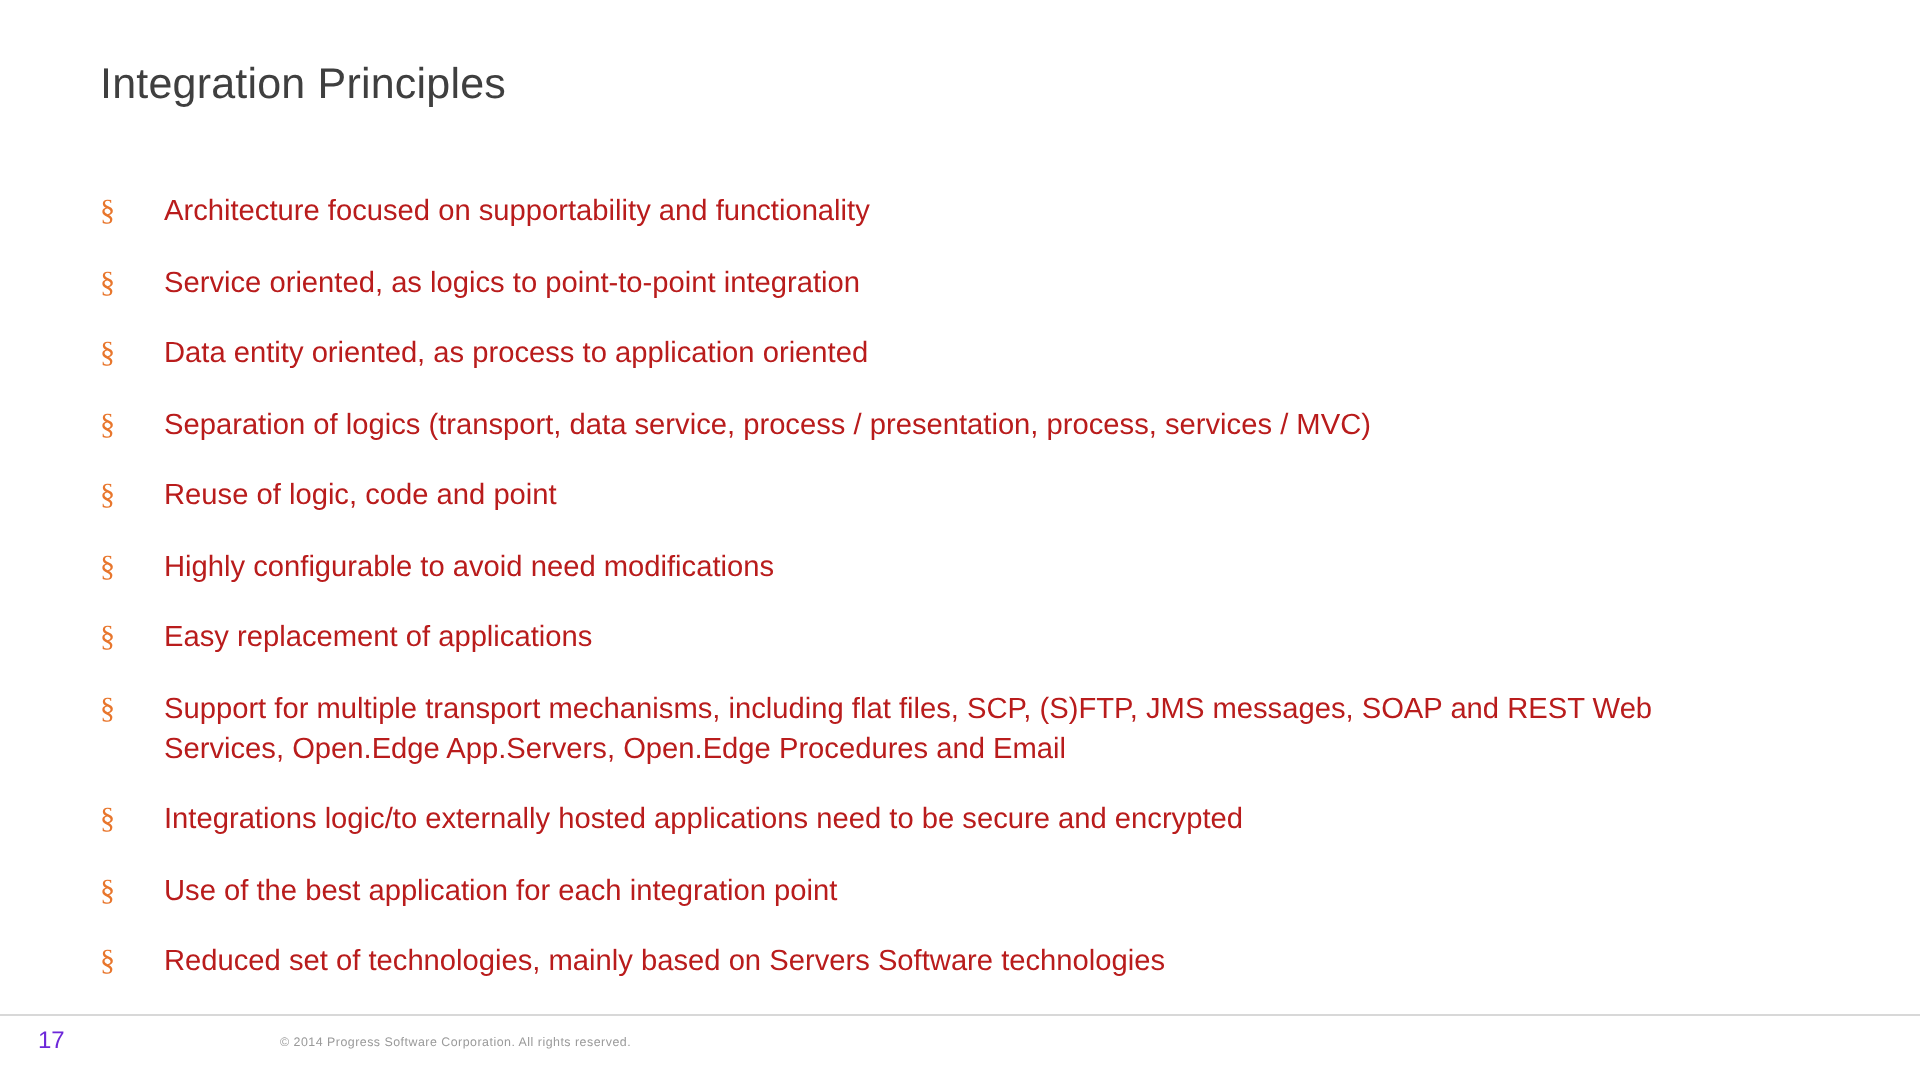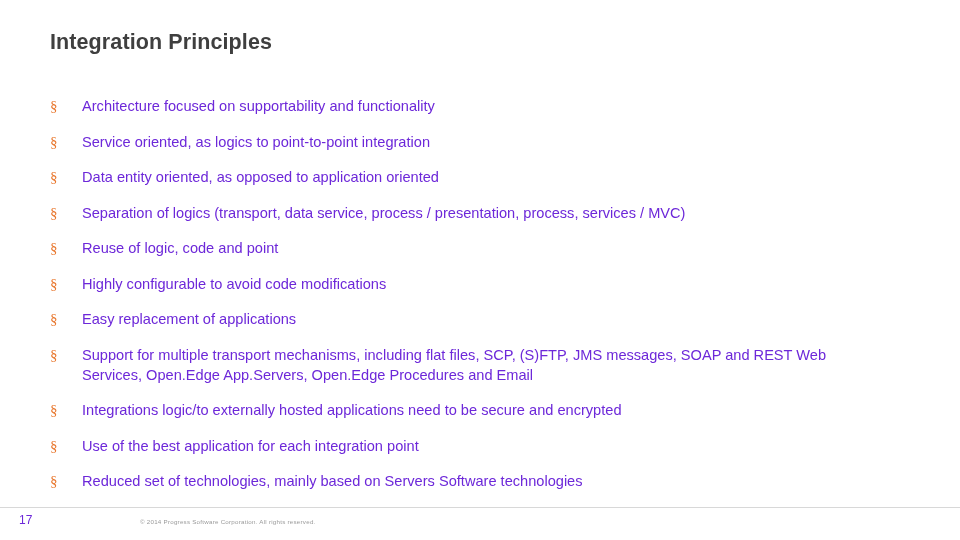--- a/index.html
+++ b/index.html
@@ -22,21 +22,21 @@
     height: 540px;
     background: #ffffff;
   }
   .slide-title {
     position: absolute;
     left: 50px;
     top: 30px;
     font-size: 21.5px;
     color: #3f3f3f;
     letter-spacing: 0.1px;
-    font-weight: bold;
+    font-weight: normal;
     white-space: nowrap;
   }
   .bullet-list {
     position: absolute;
     left: 50px;
     top: 96px;
     width: 830px;
   }
   .bullet-row {
     display: flex;
@@ -49,21 +49,21 @@
     color: #e8762c;
     font-family: "Liberation Serif", serif;
     font-size: 15px;
     line-height: 19px;
     padding-top: 1px;
     text-align: left;
   }
   .bullet-text {
     font-size: 14.6px;
     line-height: 20px;
-    color: #6d28d9;
+    color: #b91c1c;
     flex: 1 1 auto;
   }
   .footer-line {
     position: absolute;
     left: 0;
     top: 507px;
     width: 960px;
     height: 1px;
     background: #d8d8d8;
   }
@@ -97,36 +97,36 @@
       <span class="bullet-text">Architecture focused on supportability and functionality</span>
     </div>
 
     <div class="bullet-row">
       <span class="bullet-marker">§</span>
       <span class="bullet-text">Service oriented, as logics to point-to-point integration</span>
     </div>
 
     <div class="bullet-row">
       <span class="bullet-marker">§</span>
-      <span class="bullet-text">Data entity oriented, as opposed to application oriented</span>
+      <span class="bullet-text">Data entity oriented, as process to application oriented</span>
     </div>
 
     <div class="bullet-row">
       <span class="bullet-marker">§</span>
       <span class="bullet-text">Separation of logics (transport, data service, process / presentation, process, services / MVC)</span>
     </div>
 
     <div class="bullet-row">
       <span class="bullet-marker">§</span>
       <span class="bullet-text">Reuse of logic, code and point</span>
     </div>
 
     <div class="bullet-row">
       <span class="bullet-marker">§</span>
-      <span class="bullet-text">Highly configurable to avoid code modifications</span>
+      <span class="bullet-text">Highly configurable to avoid need modifications</span>
     </div>
 
     <div class="bullet-row">
       <span class="bullet-marker">§</span>
       <span class="bullet-text">Easy replacement of applications</span>
     </div>
 
     <div class="bullet-row">
       <span class="bullet-marker">§</span>
       <span class="bullet-text">Support for multiple transport mechanisms, including flat files, SCP, (S)FTP, JMS messages, SOAP and REST Web Services, Open.Edge App.Servers, Open.Edge Procedures and Email</span>

